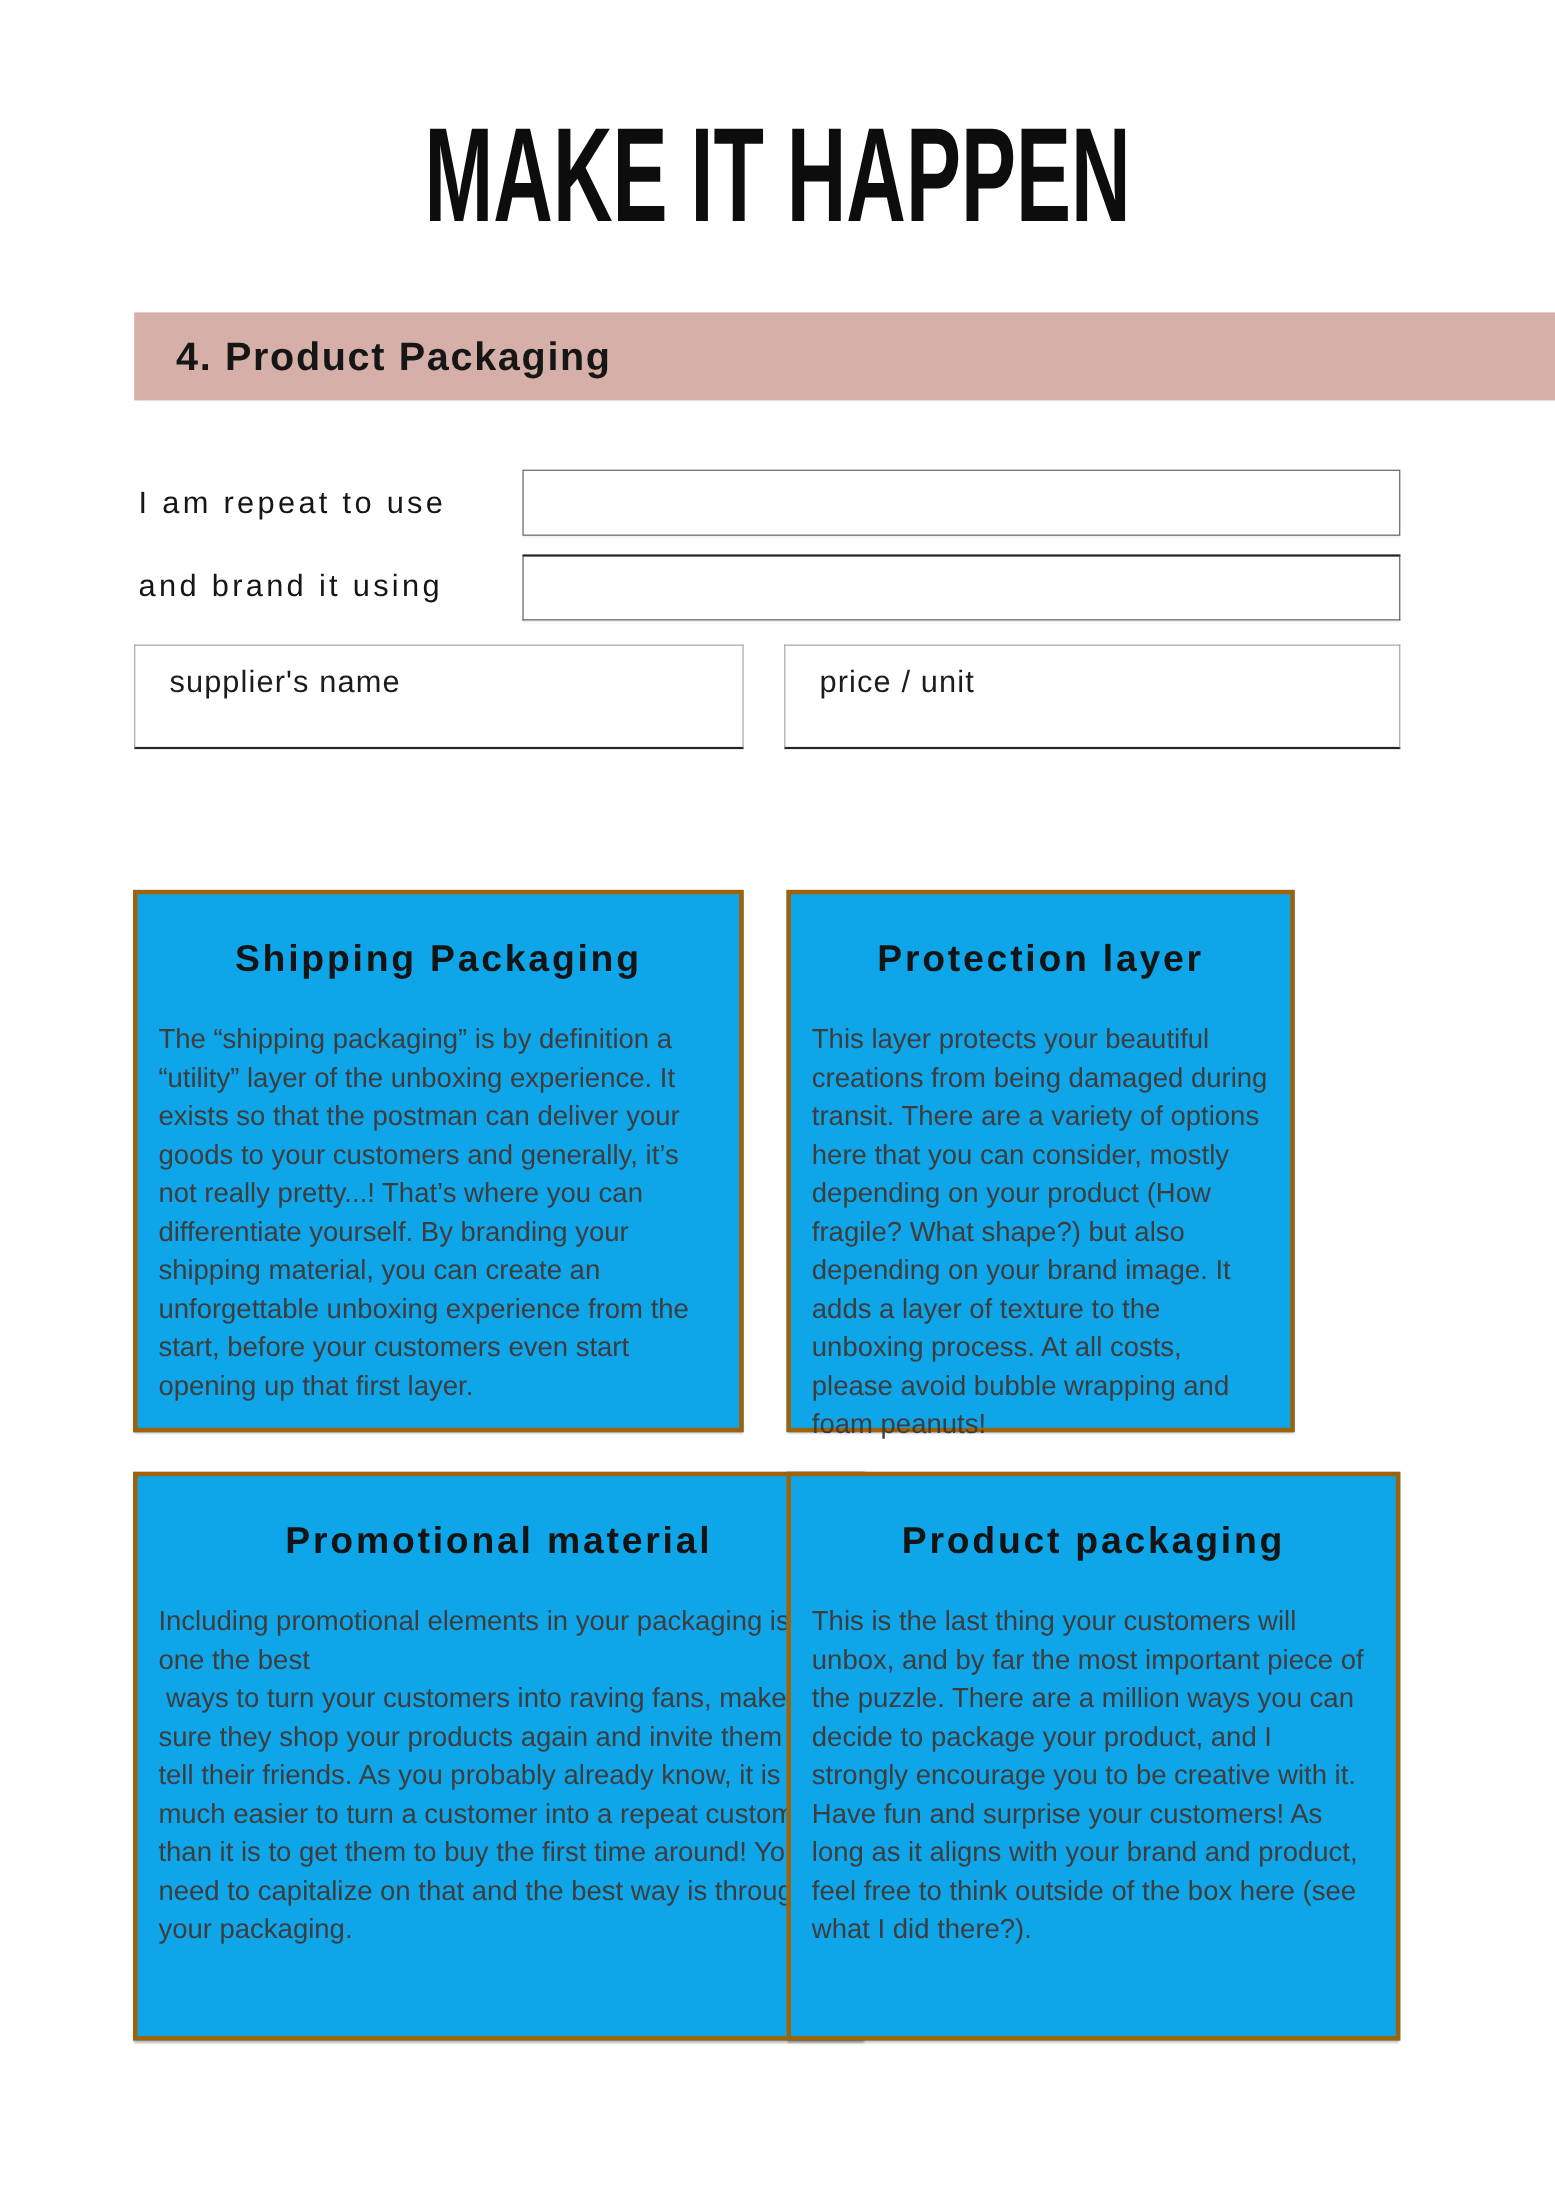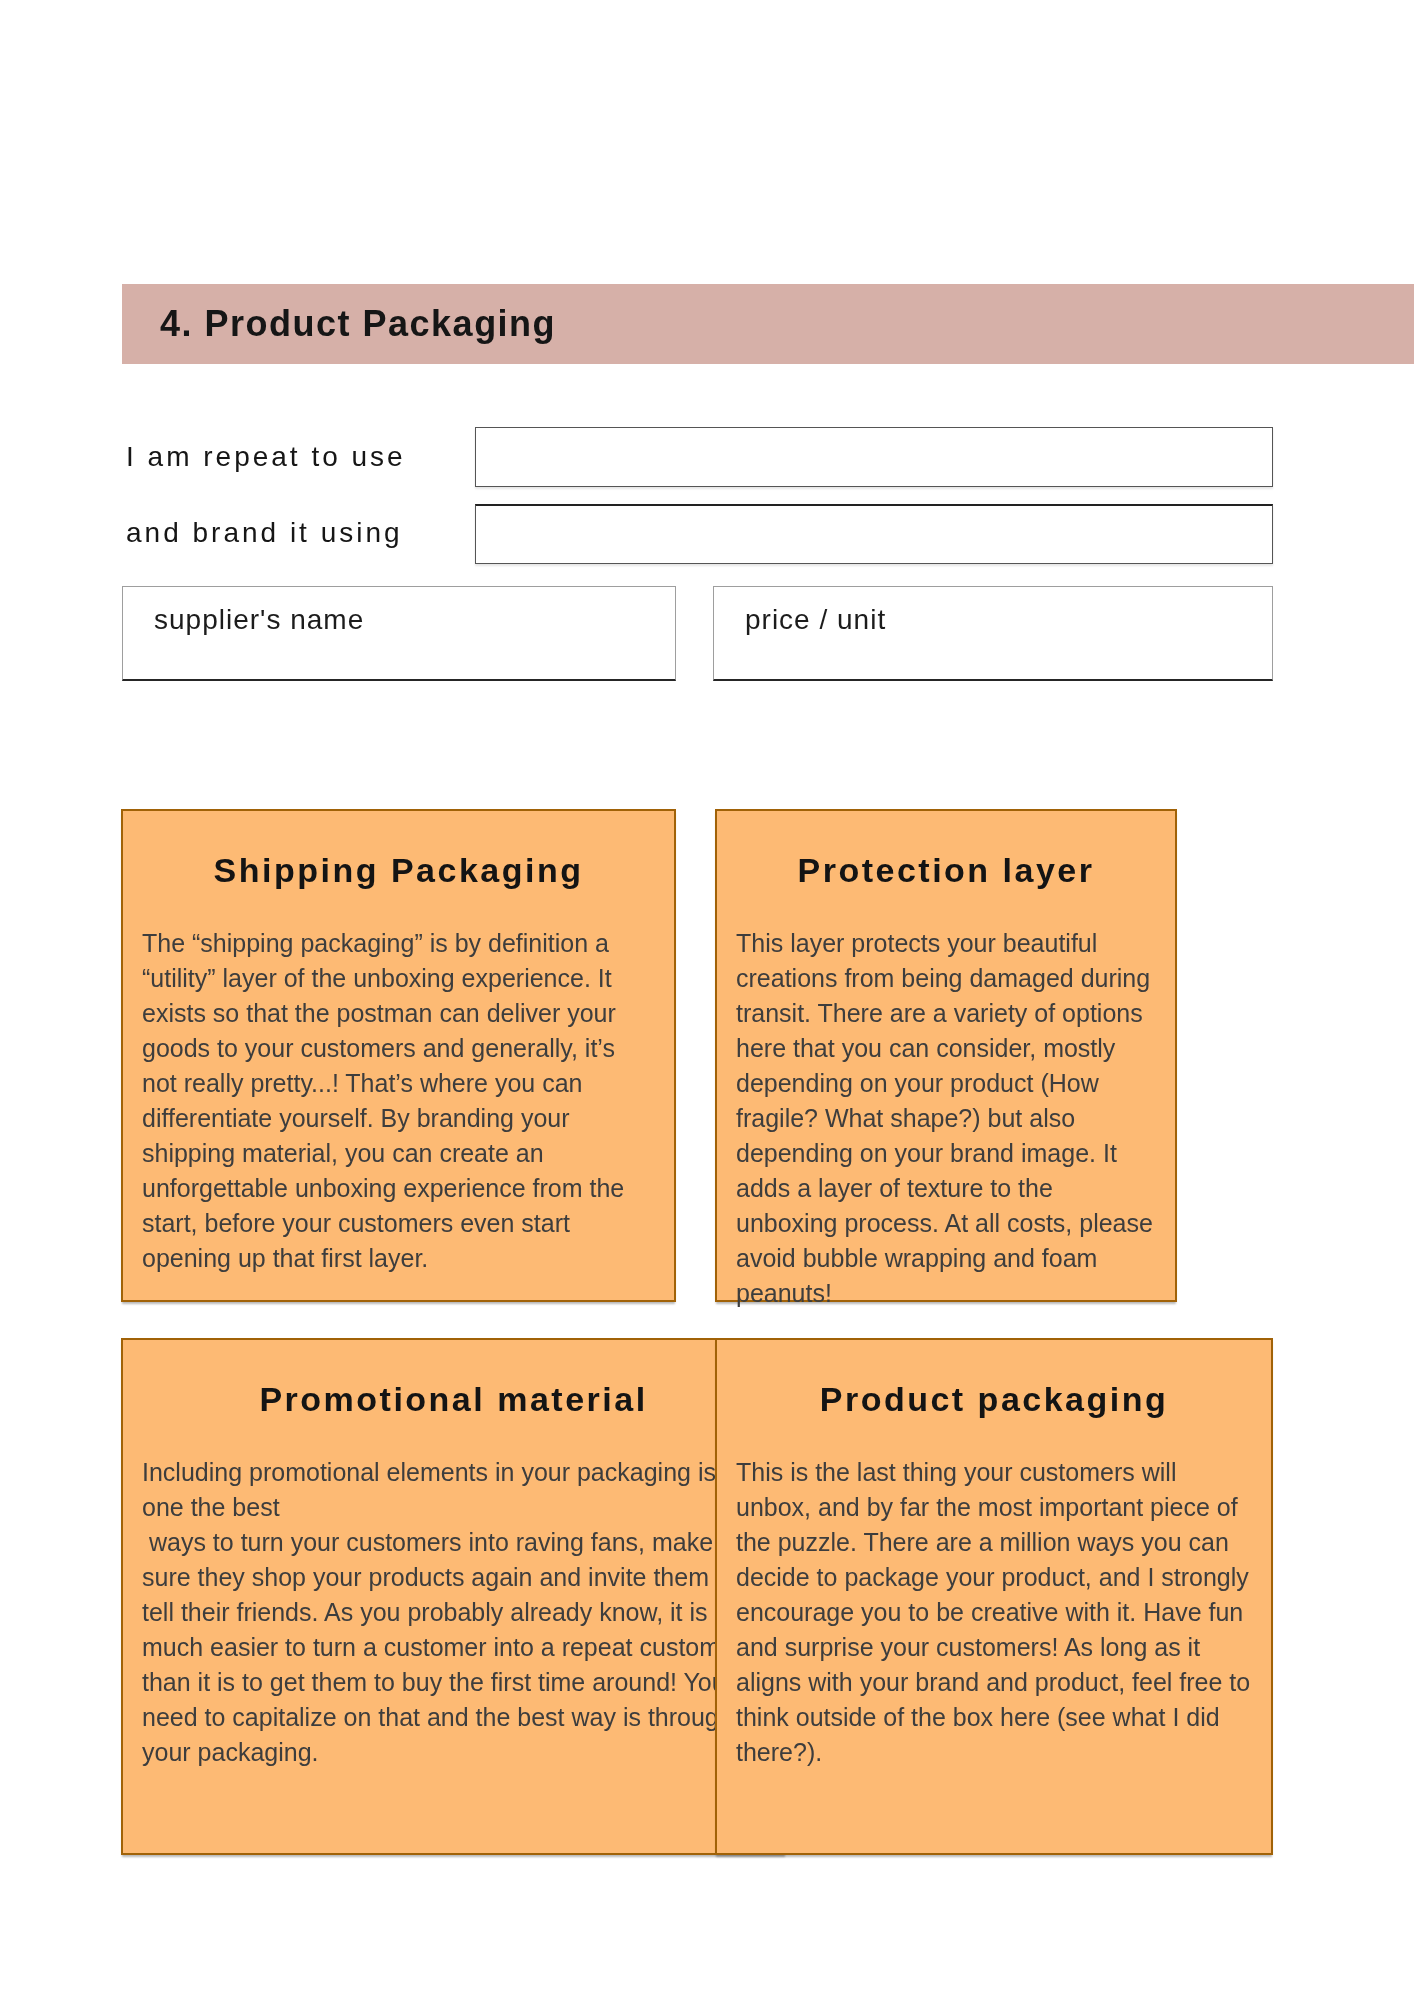--- a/index.html
+++ b/index.html
@@ -58,21 +58,21 @@
   }
   .field-supplier { left:122px; width:554px; }
   .field-price    { left:713px; width:560px; }
   .field-label {
     display:block; padding:17px 0 0 16px;
     font-size:28px; letter-spacing:1px; color:#1c1c1c;
   }
 
   
   .card {
-    position:absolute; background:#fdba74; border:2px solid #a16207;
+    position:absolute; background:#0ea5e9; border:4px solid #a16207;
     box-shadow:0 3px 2px -1px rgba(0,0,0,0.28);
     box-sizing:border-box;
   }
   .card-a { left:121px; top:809px;  width:555px; height:493px; }
   .card-b { left:715px; top:809px;  width:462px; height:493px; }
   .card-c { left:121px; top:1338px; width:665px; height:517px; }
   .card-d { left:715px; top:1338px; width:558px; height:517px; }
 
   .card-title {
     margin:40px 10px 0; text-align:center;
@@ -82,20 +82,23 @@
     margin:36px 20px 0 19px;
     font-size:25px; line-height:35px; color:#3d3d3d;
     white-space:pre-wrap;
   }
 </style>
 </head>
 <body>
 
 <div class="page">
 
+  <header class="title-wrap">
+    <h1 class="page-title"><span class="title-inner">MAKE IT HAPPEN</span></h1>
+  </header>
 
   <div class="banner" style="background: rgb(214, 176, 168);">
     <span class="banner-text">4. Product Packaging</span>
   </div>
 
   <span class="form-label label-use">I am repeat to use</span>
   <input type="text" class="line-input input-use" value="" style="">
 
   <span class="form-label label-brand">and brand it using</span>
   <input type="text" class="line-input input-brand" value="" style="">

